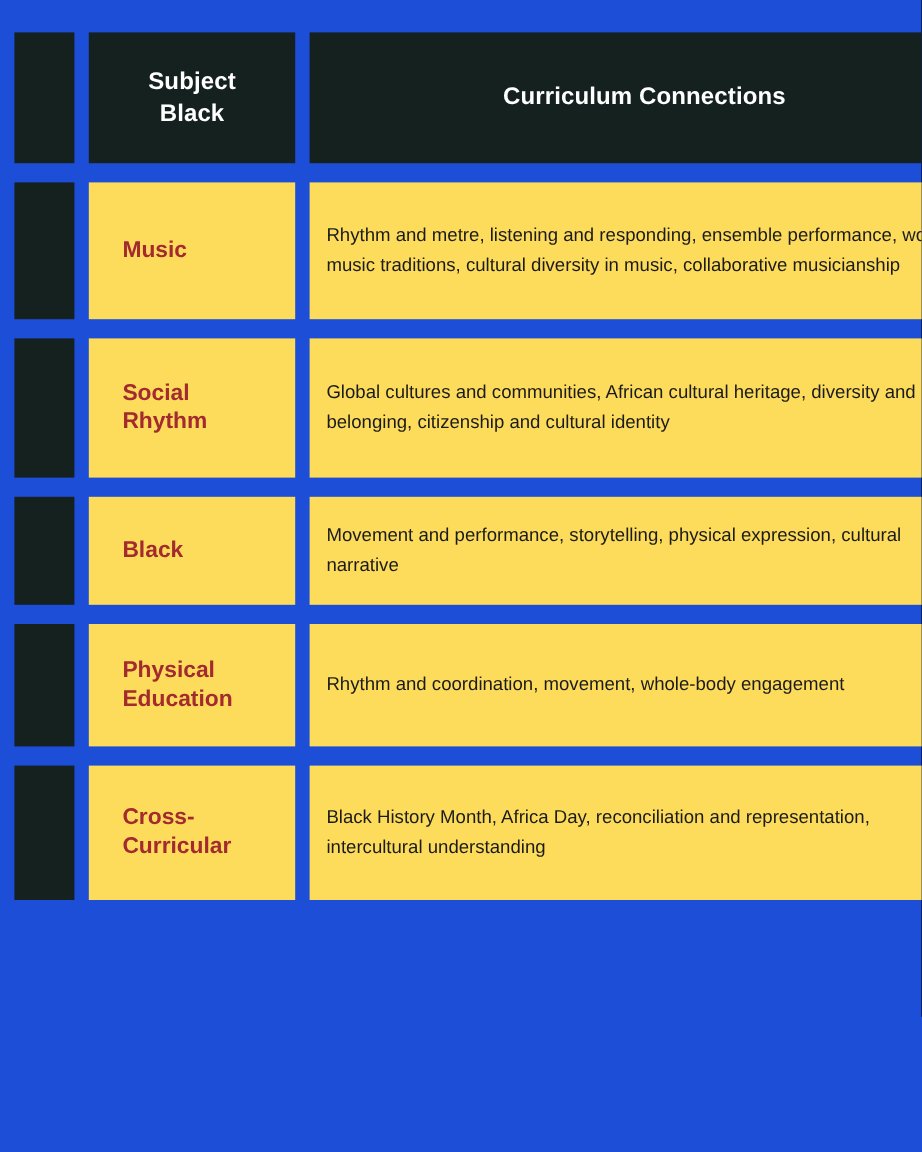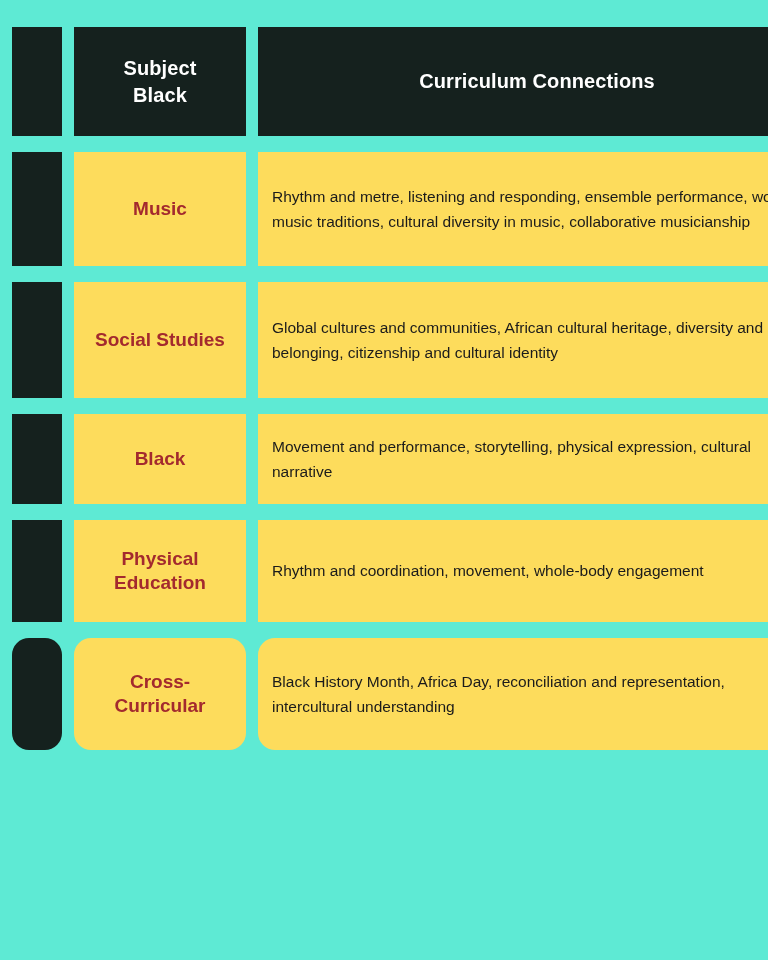--- a/index.html
+++ b/index.html
@@ -12,21 +12,21 @@
     height: 960px;
     overflow: hidden;
     font-family: "Liberation Sans", sans-serif;
     -webkit-font-smoothing: antialiased;
   }
 
   .page {
     position: relative;
     width: 768px;
     height: 960px;
-    background: #5eead4;
+    background: #1d4ed8;
   }
 
   
   .table {
     position: absolute;
     left: 0;
     top: 11px;
     width: 768px;
     border-collapse: separate;
     border-spacing: 12px 16px;
@@ -69,39 +69,39 @@
     background: #15211E;
     padding: 0;
   }
   .subject-cell {
     background: #FDDC5C;
     color: #A32A2E;
     font-weight: bold;
     font-size: 19px;
     line-height: 1.28;
     vertical-align: middle;
-    text-align: center;
-    padding: 10px 14px;
+    text-align: left;
+    padding: 10px 28px;
   }
   .conn-cell {
     background: #FDDC5C;
     color: #1B1B1B;
     font-size: 15.5px;
     line-height: 1.62;
     vertical-align: middle;
     text-align: left;
     padding: 10px 14px;
   }
 
   
   .row-1 .gutter-cell, .row-1 td { height: 114px; }
   .row-2 .gutter-cell, .row-2 td { height: 116px; }
   .row-3 .gutter-cell, .row-3 td { height: 90px; }
   .row-4 .gutter-cell, .row-4 td { height: 102px; }
-  .row-5 .gutter-cell, .row-5 td { height: 112px; border-radius: 17px; }
+  .row-5 .gutter-cell, .row-5 td { height: 112px; }
 
   .subject-cell .lbl { display: block; }
 </style>
 </head>
 <body>
 
 <div class="page">
 
   <table class="table">
     <colgroup>
@@ -126,21 +126,21 @@
         <td class="gutter-cell"></td>
         <td class="subject-cell">
           <span class="lbl">Music</span>
         </td>
         <td class="conn-cell">Rhythm and metre, listening and responding, ensemble performance, world music traditions, cultural diversity in music, collaborative musicianship</td>
       </tr>
 
       <tr class="row-2">
         <td class="gutter-cell"></td>
         <td class="subject-cell">
-          <span class="lbl">Social Studies</span>
+          <span class="lbl">Social Rhythm</span>
         </td>
         <td class="conn-cell">Global cultures and communities, African cultural heritage, diversity and belonging, citizenship and cultural identity</td>
       </tr>
 
       <tr class="row-3">
         <td class="gutter-cell"></td>
         <td class="subject-cell">
           <span class="lbl">Black</span>
         </td>
         <td class="conn-cell">Movement and performance, storytelling, physical expression, cultural narrative</td>

